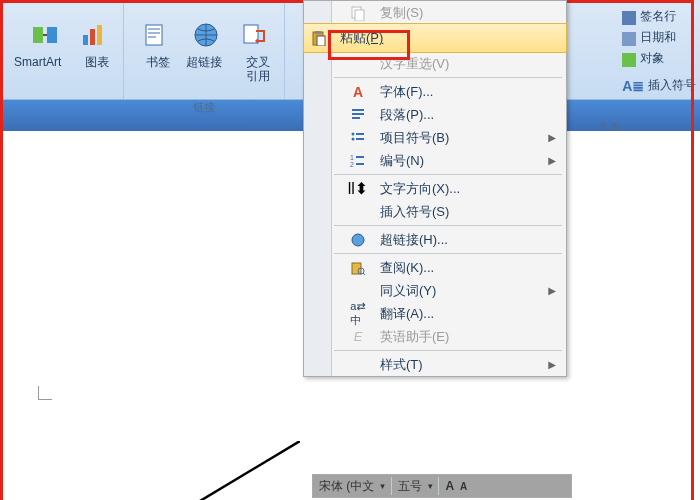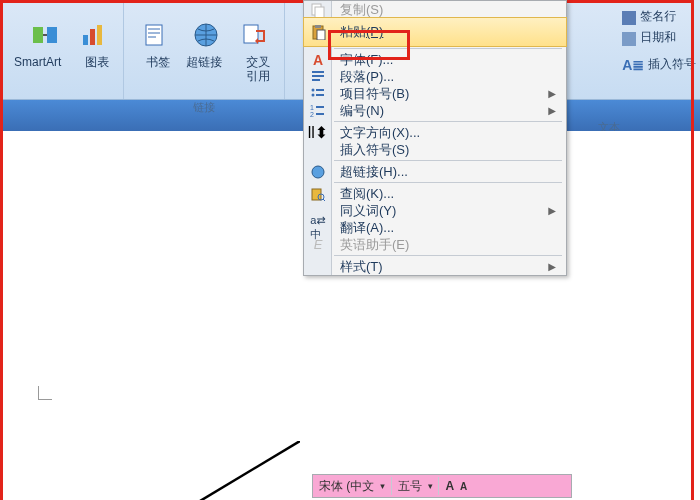--- a/index.html
+++ b/index.html
@@ -24,31 +24,31 @@
 .doc { position: absolute; top: 131px; left: 0; right: 0; bottom: 0; background: #fff; }
 .page-corner { position: absolute; left: 38px; top: 255px; width: 14px; height: 14px; border-left: 1px solid #999; border-bottom: 1px solid #999; }
 .diag-line { position: absolute; left: 50px; top: 310px; width: 250px; height: 150px; }
 
 .red-frame-top { position: absolute; left: 0; top: 0; width: 694px; height: 131px; border: 3px solid #e2231a; border-bottom: none; pointer-events: none; }
 .red-frame-left { position: absolute; left: 0; top: 131px; width: 3px; height: 369px; background: #e2231a; }
 .red-frame-right { position: absolute; left: 691px; top: 131px; width: 3px; height: 369px; background: #e2231a; }
 
 .ctx-menu { position: absolute; left: 303px; top: 0; width: 264px; background: #f4f4f4; border: 1px solid #a7abb0; box-shadow: 2px 2px 4px rgba(0,0,0,.25); font-size: 13px; }
 .ctx-menu .icon-col { position: absolute; left: 0; top: 0; bottom: 0; width: 28px; background: #e9edf2; border-right: 1px solid #c5cbd3; }
-.ctx-item { position: relative; display: flex; align-items: center; height: 17px; padding-left: 36px; color: #1e395b; cursor: pointer; }
+.ctx-item { position: relative; display: flex; align-items: center; height: 23px; padding-left: 36px; color: #1e395b; cursor: pointer; margin-left: 40px; }
 .ctx-item .ci-ico { position: absolute; left: 5px; width: 18px; height: 18px; display: flex; align-items: center; justify-content: center; }
 .ctx-item .arrow { margin-left: auto; margin-right: 10px; font-size: 10px; color: #666; }
 .ctx-item u { text-decoration: underline; }
 .ctx-item.disabled { color: #9a9a9a; cursor: default; }
 .ctx-item.hover { background: linear-gradient(#fff0c1, #ffe18b); border: 1px solid #e0b74d; margin: -1px; height: 30px; }
 .ctx-sep { height: 1px; background: #c5cbd3; margin: 2px 4px 2px 30px; }
 
 .red-box { position: absolute; border: 3px solid #e2231a; pointer-events: none; }
 
-.mini-toolbar { position: absolute; left: 312px; bottom: 2px; height: 24px; width: 260px; background: #f9a8d4; border: 1px solid #a7abb0; display: flex; align-items: center; font-size: 12px; padding: 0 6px; gap: 6px; color: #333; }
+.mini-toolbar { position: absolute; left: 312px; bottom: 2px; height: 24px; width: 260px; background: #a3a3a3; border: 1px solid #a7abb0; display: flex; align-items: center; font-size: 12px; padding: 0 6px; gap: 6px; color: #333; }
 .mini-toolbar .sep { width: 1px; height: 18px; background: #c5cbd3; }
 </style>
 </head>
 <body>
 
 <div class="ribbon">
   <div class="ribbon-group">
     <div class="items">
       <div class="ribbon-btn">
         <span class="ico">
@@ -127,20 +127,24 @@
 </div>
 
 <div class="right-col">
   <div class="row">
       <span class="sq"></span>
       <span>签名行</span>
     </div>
   <div class="row">
       <span class="sq" style="background:#7a9bc7"></span>
       <span>日期和</span>
+    </div>
+  <div class="row">
+      <span class="sq" style="background:#6bbf4b"></span>
+      <span>对象</span>
     </div>
   <div class="row" style="margin-top:6px">
       <span style="color:#3a6eb5;font-weight:bold;font-size:14px">A≣</span>
       <span>插入符号</span>
     </div>
 </div>
 <div class="text-label">文本</div>
 
 <div class="separator"></div>
 
@@ -172,20 +176,24 @@
     <span class="ci-ico">
         <svg width="16" height="16">
           <rect x="3" y="2" width="10" height="13" fill="#d9a13b" stroke="#8a6a22"></rect>
           <rect x="5" y="1" width="6" height="3" fill="#888"></rect>
           <rect x="7" y="6" width="8" height="10" fill="#fff" stroke="#555"></rect>
         </svg>
       </span>
     <span><span>粘贴</span><u>(P)</u></span>
   </div>
 
+  <div class="ctx-item disabled">
+    <span class="ci-ico"></span>
+    <span>汉字重选(V)</span>
+  </div>
   <div class="ctx-sep"></div>
 
   <div class="ctx-item">
     <span class="ci-ico" style="color:#d74b2e;font-weight:bold;font-size:14px">A</span>
     <span>字体(F)...</span>
   </div>
   <div class="ctx-item">
     <span class="ci-ico">
         <svg width="16" height="16">
           <path d="M2 3H14M2 7H14M2 11H10" stroke="#3a6eb5" stroke-width="2"></path>

